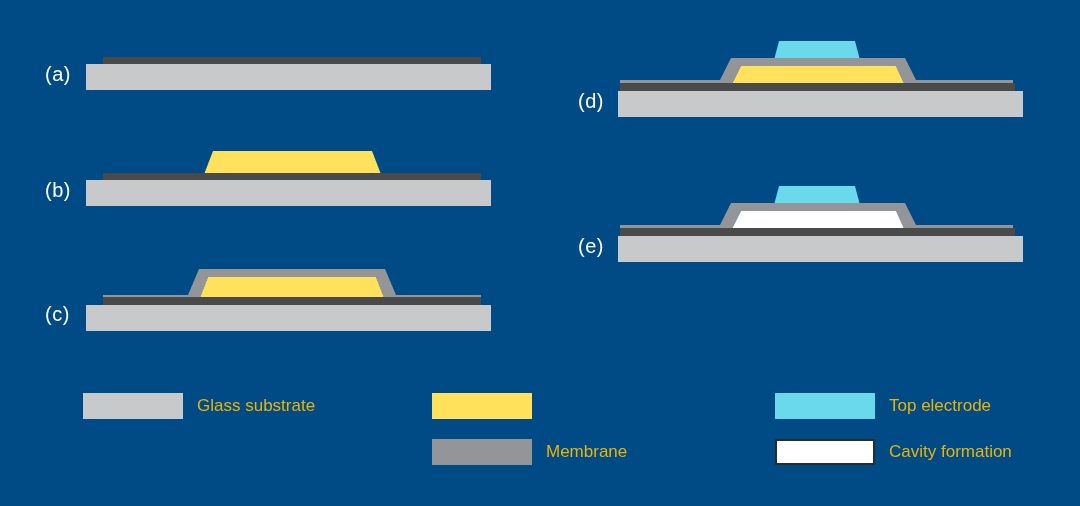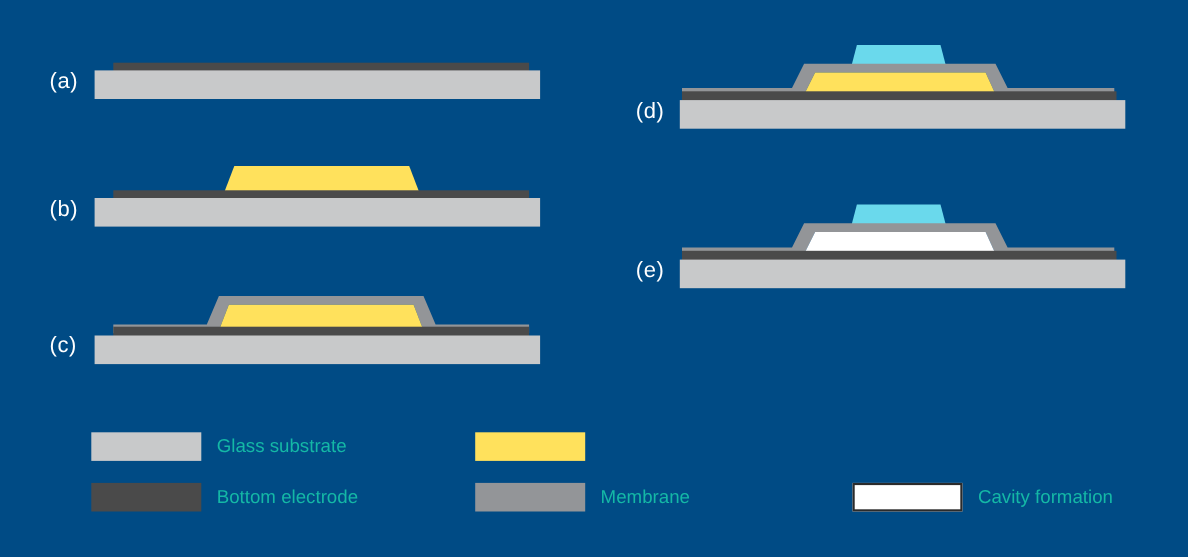--- a/index.html
+++ b/index.html
@@ -28,21 +28,21 @@
     position:absolute;
     display:flex;
     align-items:center;
     gap:14px;
   }
   .swatch{
     width:100px;height:26px;
     box-sizing:border-box;
   }
   .legend-text{
-    color:#14b8a6;
+    color:#eab308;
     font-size:17px;
     white-space:nowrap;
     font-family:"Liberation Sans", sans-serif;
   }
 </style>
 </head>
 <body>
 
 <svg class="canvas" viewBox="0 0 1080 506">
 
@@ -96,33 +96,33 @@
 <div class="panel-label" style="left:578px;top:90px;">(d)</div>
 <div class="panel-label" style="left:578px;top:235px;">(e)</div>
 
 <div class="legend">
 
   <div class="legend-item" style="left:83px;top:13px;">
     <span class="swatch" style="background:#c8c9ca;"></span>
     <span class="legend-text">Glass substrate</span>
   </div>
 
-  <div class="legend-item" style="left:83px;top:59px;">
-    <span class="swatch" style="background:#4a4a4a;"></span>
-    <span class="legend-text">Bottom electrode</span>
-  </div>
 
   <div class="legend-item" style="left:432px;top:13px;">
     <span class="swatch" style="background:#ffe15c;"></span>
   </div>
 
   <div class="legend-item" style="left:432px;top:59px;text-align:right;">
     <span class="swatch" style="background:#939598;"></span>
     <span class="legend-text">Membrane</span>
   </div>
 
+  <div class="legend-item" style="left:775px;top:13px;">
+    <span class="swatch" style="background:#6ad9ec;"></span>
+    <span class="legend-text">Top electrode</span>
+  </div>
 
   <div class="legend-item" style="left:775px;top:59px;justify-content:space-between;">
     <span class="swatch" style="background:#ffffff;border:2px solid #2b2b2b;"></span>
     <span class="legend-text">Cavity formation</span>
   </div>
 
 </div>
 
 </body></html>

